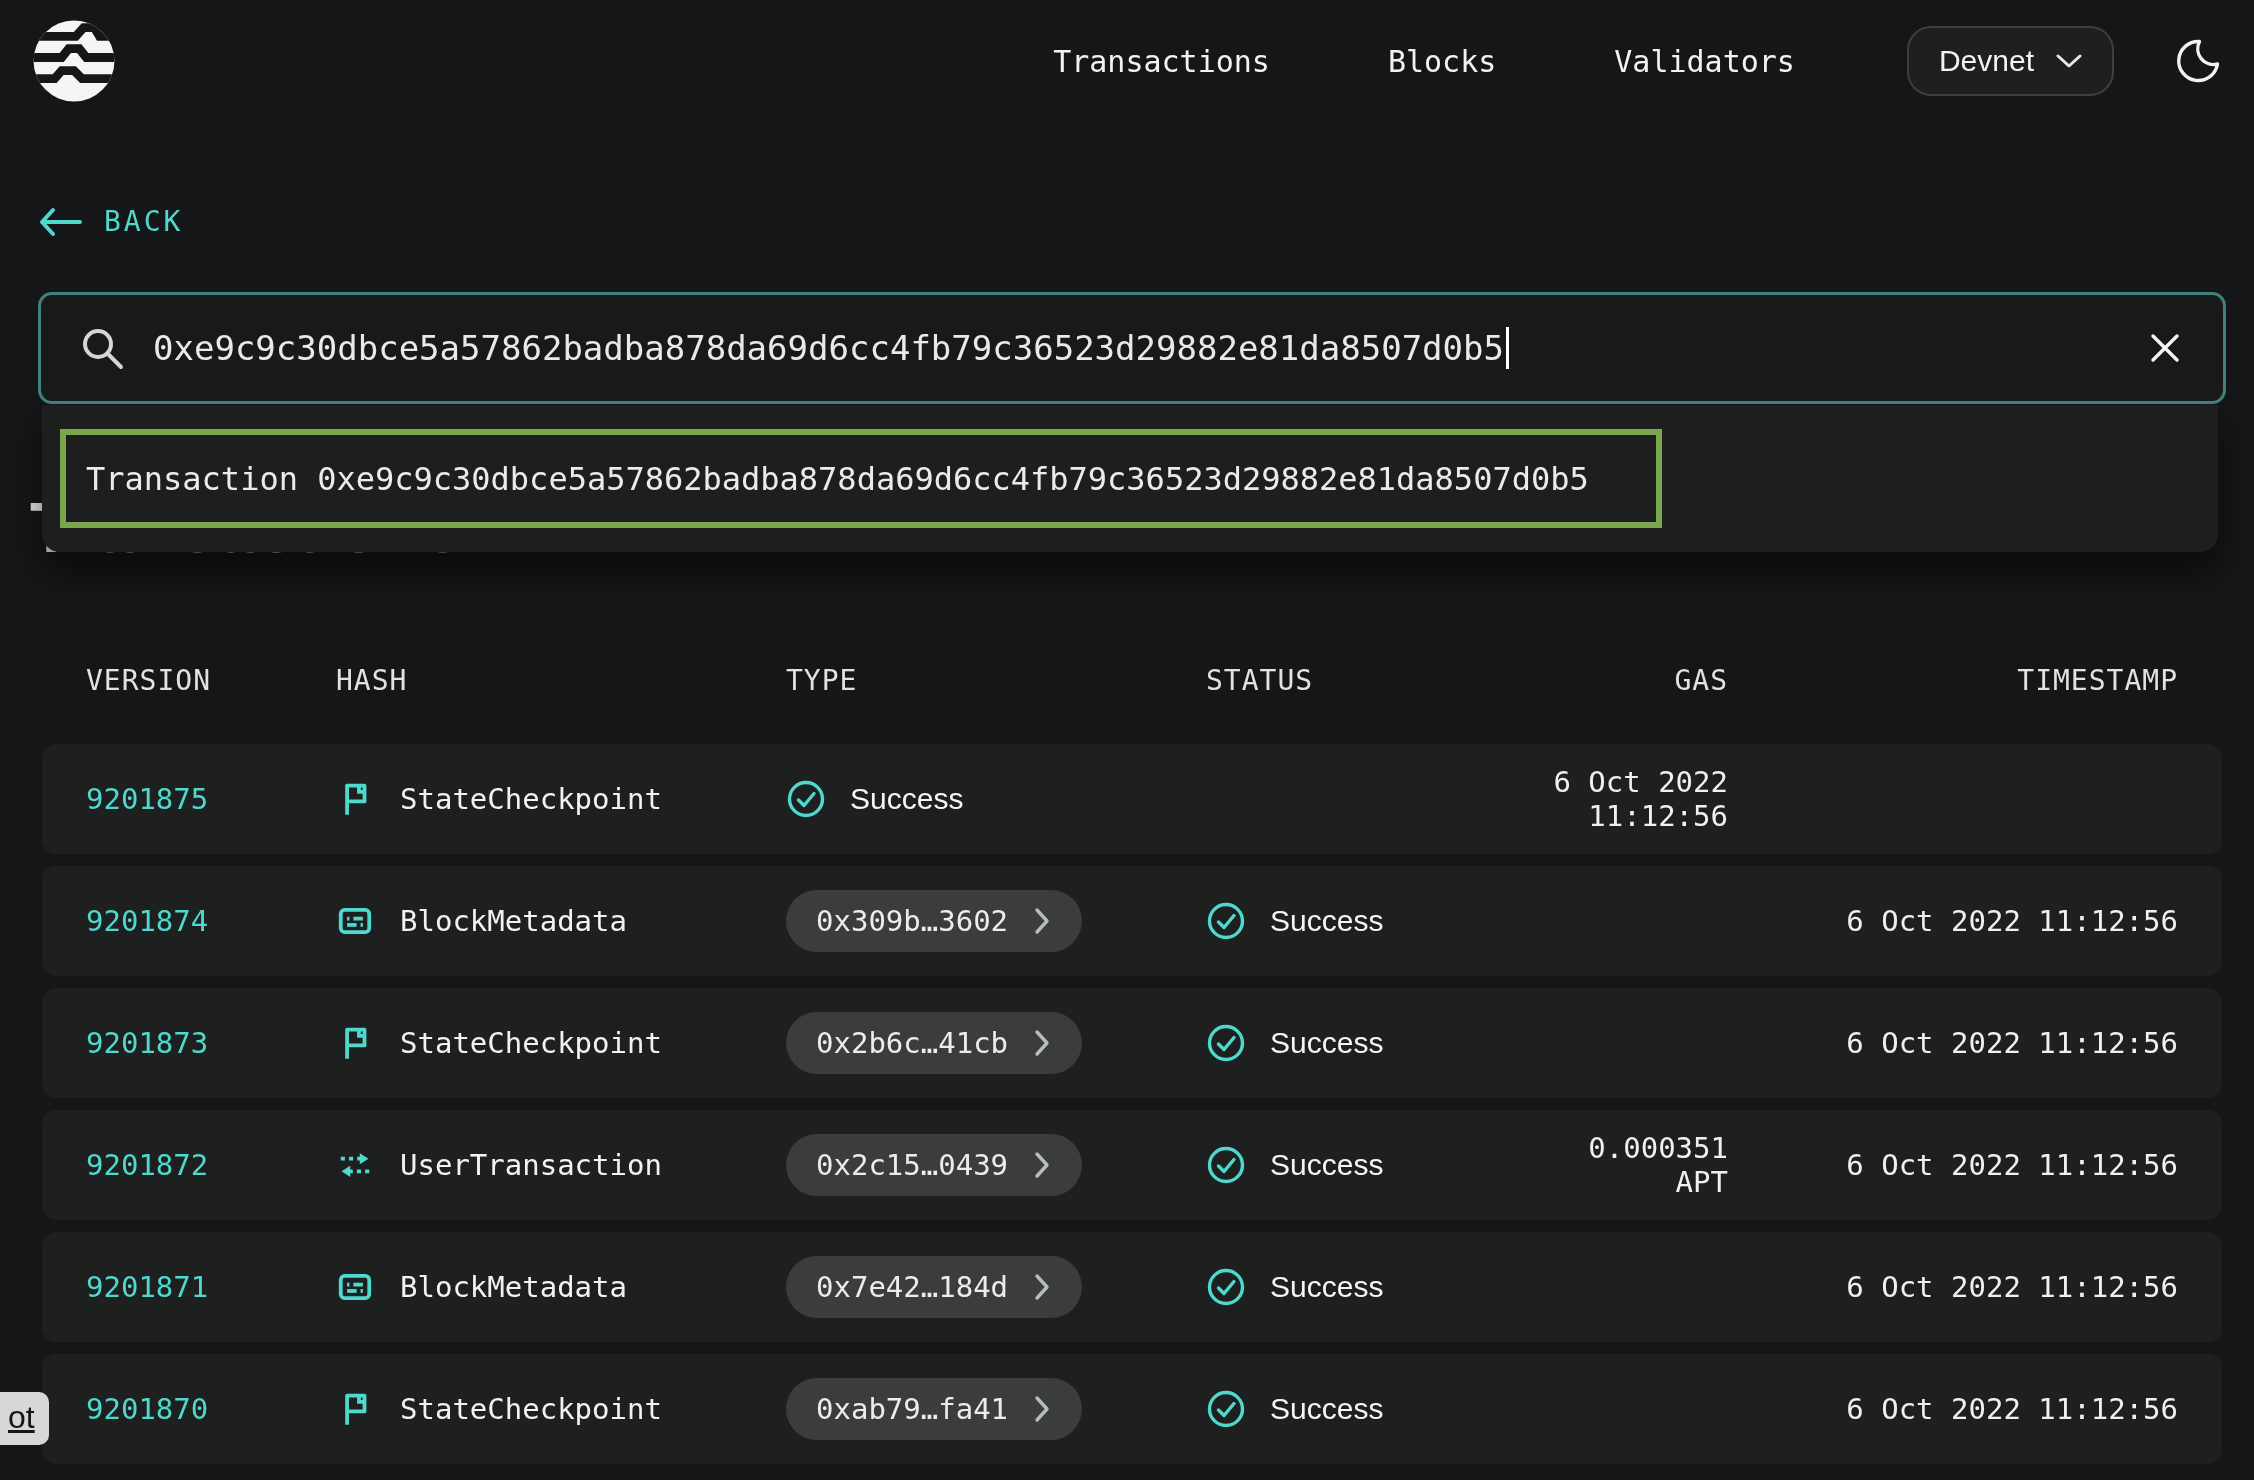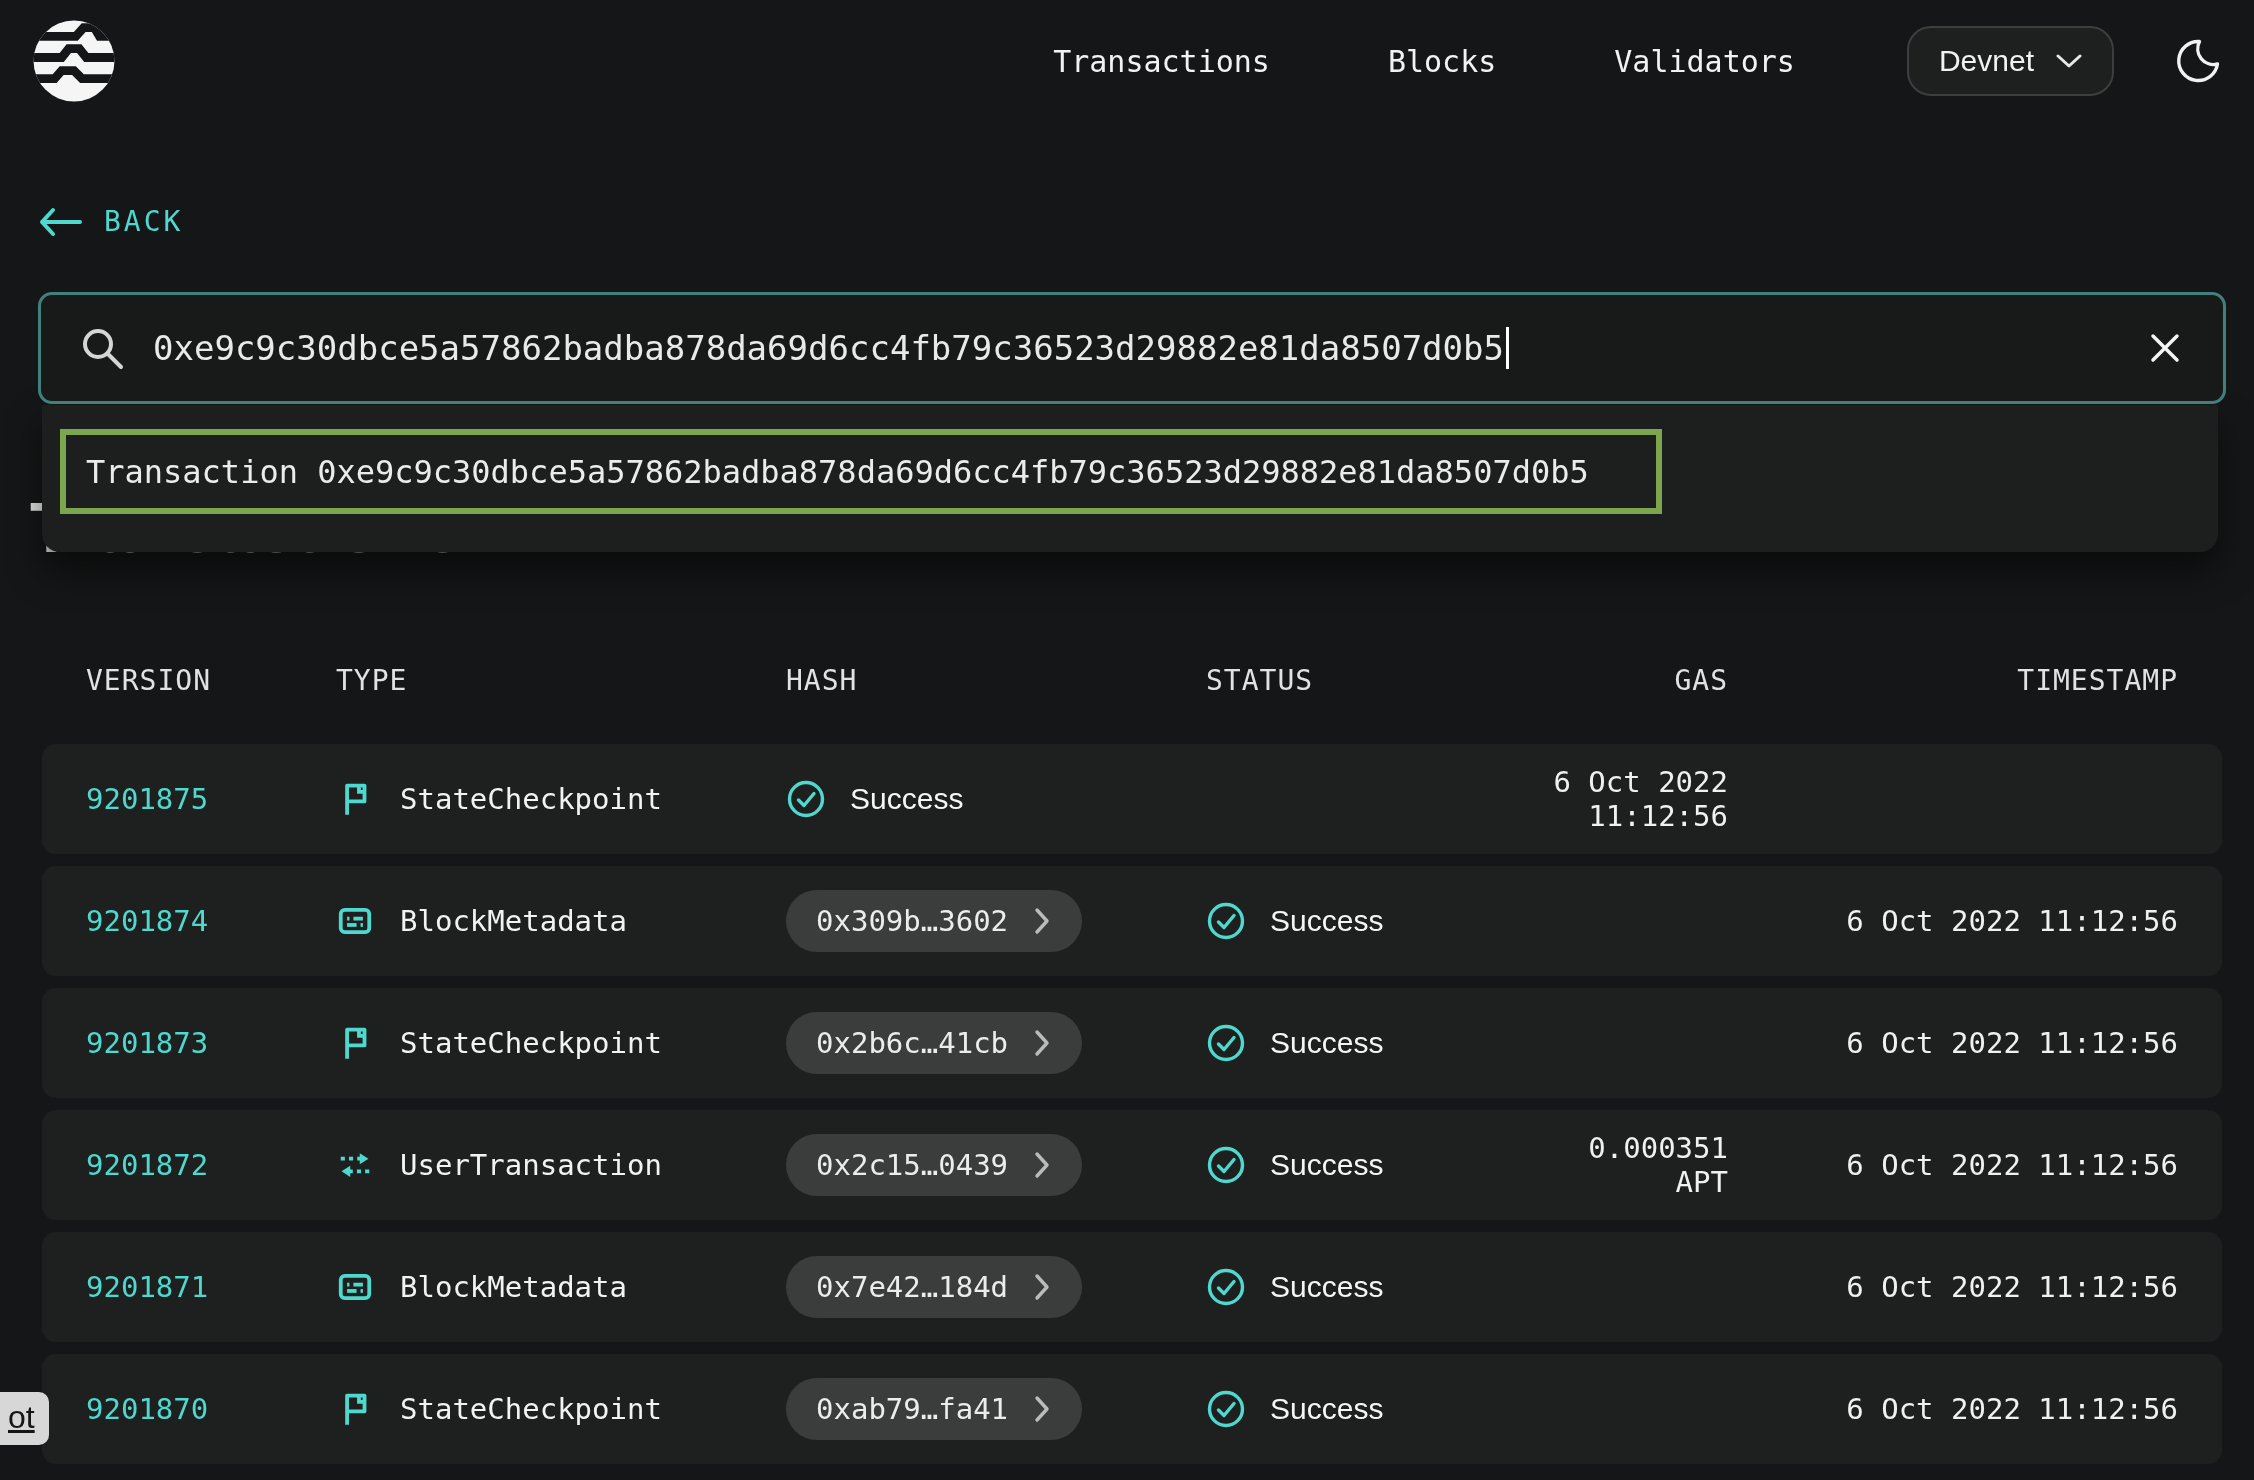--- a/index.html
+++ b/index.html
@@ -36,21 +36,21 @@
   .search-glyph { width:46px; height:46px; flex:0 0 auto; margin-right:28px; }
   .search-value { font-size:34px; color:#e9e9e9; white-space:nowrap; }
   .caret { width:3px; height:42px; background:#ffffff; margin-left:2px; }
   .clear-btn { margin-left:auto; width:40px; height:40px; cursor:pointer;
     display:flex; align-items:center; justify-content:center; }
 
   
   .dropdown-panel { position:absolute; left:42px; top:405px; width:2176px; height:147px;
     background:#1d1f1f; border-radius:0 0 18px 18px; z-index:30;
     box-shadow:0 20px 34px rgba(0,0,0,0.5); }
-  .suggestion { position:absolute; left:18px; top:24px; width:1602px; height:85px;
+  .suggestion { position:absolute; left:18px; top:24px; width:1602px; height:99px;
     border:6px solid #7ca64d; display:flex; align-items:center;
     padding:0 20px; font-size:32px; color:#ebebeb; cursor:pointer;
     white-space:nowrap; overflow:hidden; }
 
   
   .page-title { position:absolute; left:30px; top:488px; z-index:5;
     font-size:70px; font-weight:bold; color:#e3e3e3; letter-spacing:0px; }
 
   
   .thead { position:absolute; left:42px; top:646px; width:2180px; height:68px;
@@ -144,22 +144,22 @@
 </div>
 
 <div class="page-title sans">Transactions</div>
 
 <div class="dropdown-panel">
   <div class="suggestion">Transaction 0xe9c9c30dbce5a57862badba878da69d6cc4fb79c36523d29882e81da8507d0b5</div>
 </div>
 
 <div class="thead">
   <div>VERSION</div>
+  <div>HASH</div>
   <div>TYPE</div>
-  <div>HASH</div>
   <div>STATUS</div>
   <div class="th-right">GAS</div>
   <div class="th-right">TIMESTAMP</div>
 </div>
 
 <div class="tbody">
   <div class="txn-row">
     <div class="cell-version">9201875</div>
     <div class="cell-type">
       <span class="type-glyph">

